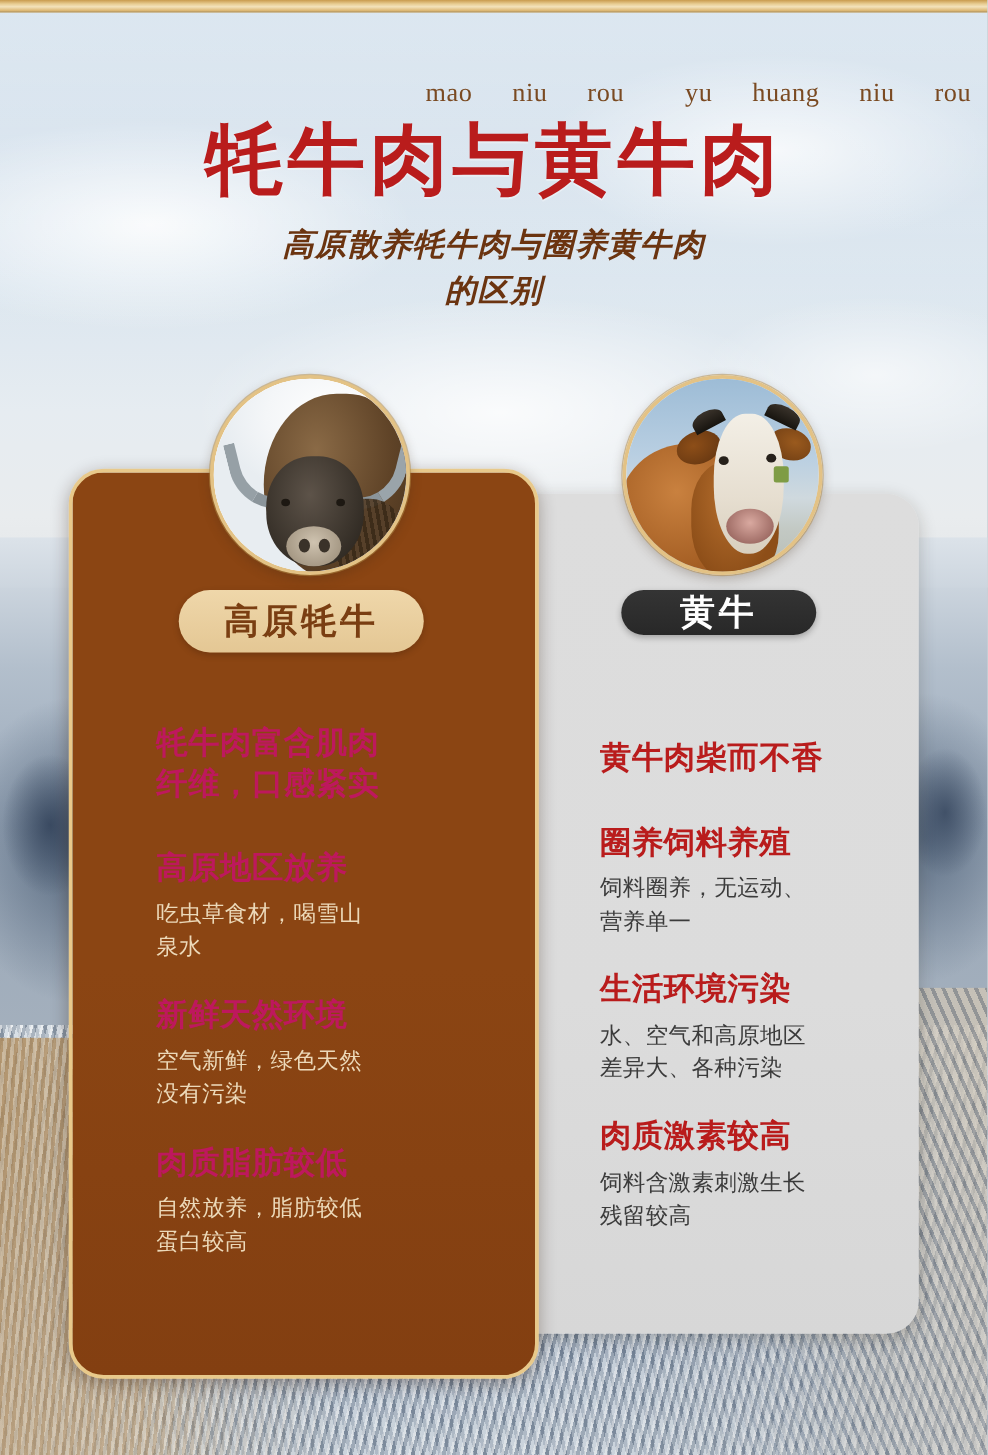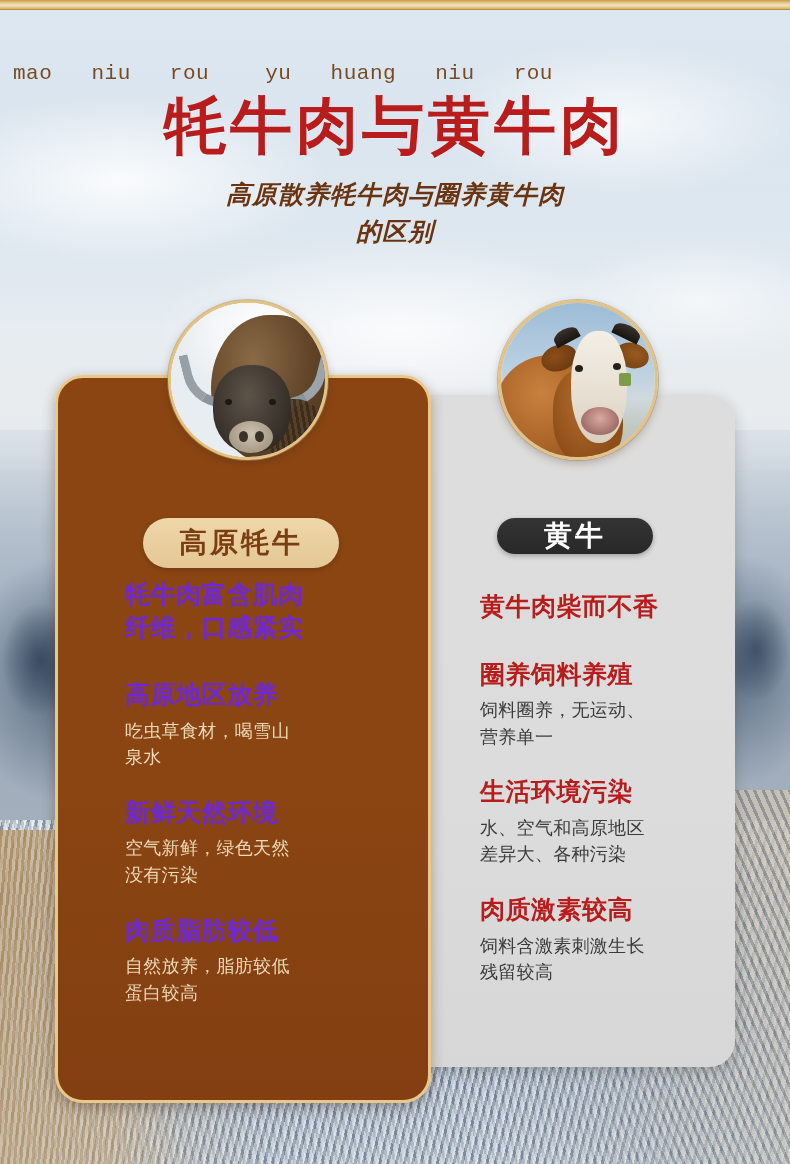--- a/index.html
+++ b/index.html
@@ -72,22 +72,22 @@
   .topbar{
     position:absolute;left:0;top:0;width:790px;height:9px;
     background:linear-gradient(180deg,#c99b4e 0%,#e8cd93 35%,#f3e2bb 60%,#d8b068 100%);
     border-bottom:1px solid #b98f45;
     z-index:40;
   }
 
   
   .header{position:absolute;left:0;top:0;width:790px;z-index:20;}
   .pinyin{
-    text-align:left;margin-top:62px;
-    font-family:Liberation Mono, monospace;
+    text-align:right;margin-top:62px;
+    font-family:Liberation Serif, serif;
     font-size:21px;letter-spacing:.5px;color:#7a4a22;
   }
   .pinyin span{display:inline-block;margin:0 13px;}
   .pinyin span.gapl{margin-left:30px;}
   .title{
     text-align:center;margin-top:6px;
     font-family:"DejaVu Serif","Liberation Serif",serif;
     font-weight:bold;font-size:62px;line-height:1.12;
     color:#b91c1c;letter-spacing:4px;
     text-shadow:0 1px 0 rgba(255,255,255,.35);
@@ -166,21 +166,21 @@
     background:linear-gradient(180deg,#dddddd 0%,#dcdcdc 60%,#d7d7d7 100%);
     border-radius:0 26px 26px 0;border:0;
     box-shadow:0 4px 14px rgba(40,30,20,.22);
     z-index:21;
   }
 
   
   .badge{
     position:absolute;display:flex;align-items:center;justify-content:center;
     font-family:"DejaVu Serif","Liberation Serif",serif;font-weight:bold;
-    z-index:30;white-space:nowrap;margin-top:46px;
+    z-index:30;white-space:nowrap;
   }
   .badge-left{
     left:143px;top:472px;width:196px;height:50px;border-radius:25px;
     background:linear-gradient(180deg,#efd7aa,#e4c794);
     color:#7a3e12;font-size:28px;letter-spacing:3px;
     box-shadow:0 2px 5px rgba(40,20,6,.25);
   }
   .badge-right{
     left:497px;top:472px;width:156px;height:36px;border-radius:25px;
     background:linear-gradient(180deg,#343434,#282828);
@@ -194,21 +194,21 @@
   .list-right{left:480px;top:590px;width:240px;}
 
   .entry{margin-bottom:26px;}
   .entry:last-child{margin-bottom:0;}
   .entry-head{
     font-size:25px;font-weight:bold;line-height:1.26;letter-spacing:.5px;
   }
   .entry-desc{
     font-size:18px;line-height:1.48;letter-spacing:.3px;margin-top:7px;
   }
-  .list-left .entry-head{color:#6d28d9;}
+  .list-left .entry-head{color:#be185d;}
   .list-left .entry-desc{color:#ecd9b9;font-weight:400;}
   .list-right .entry-head{color:#b91c1c;}
   .list-right .entry-desc{color:#3b3b3b;font-weight:400;}
 
   .list-left .entry.lead .entry-head{font-size:25px;line-height:1.3;}
   .list-right .entry.lead .entry-head{font-size:25px;line-height:1.3;}
   .entry.lead{margin-bottom:36px;}
 </style>
 </head>
 <body>

